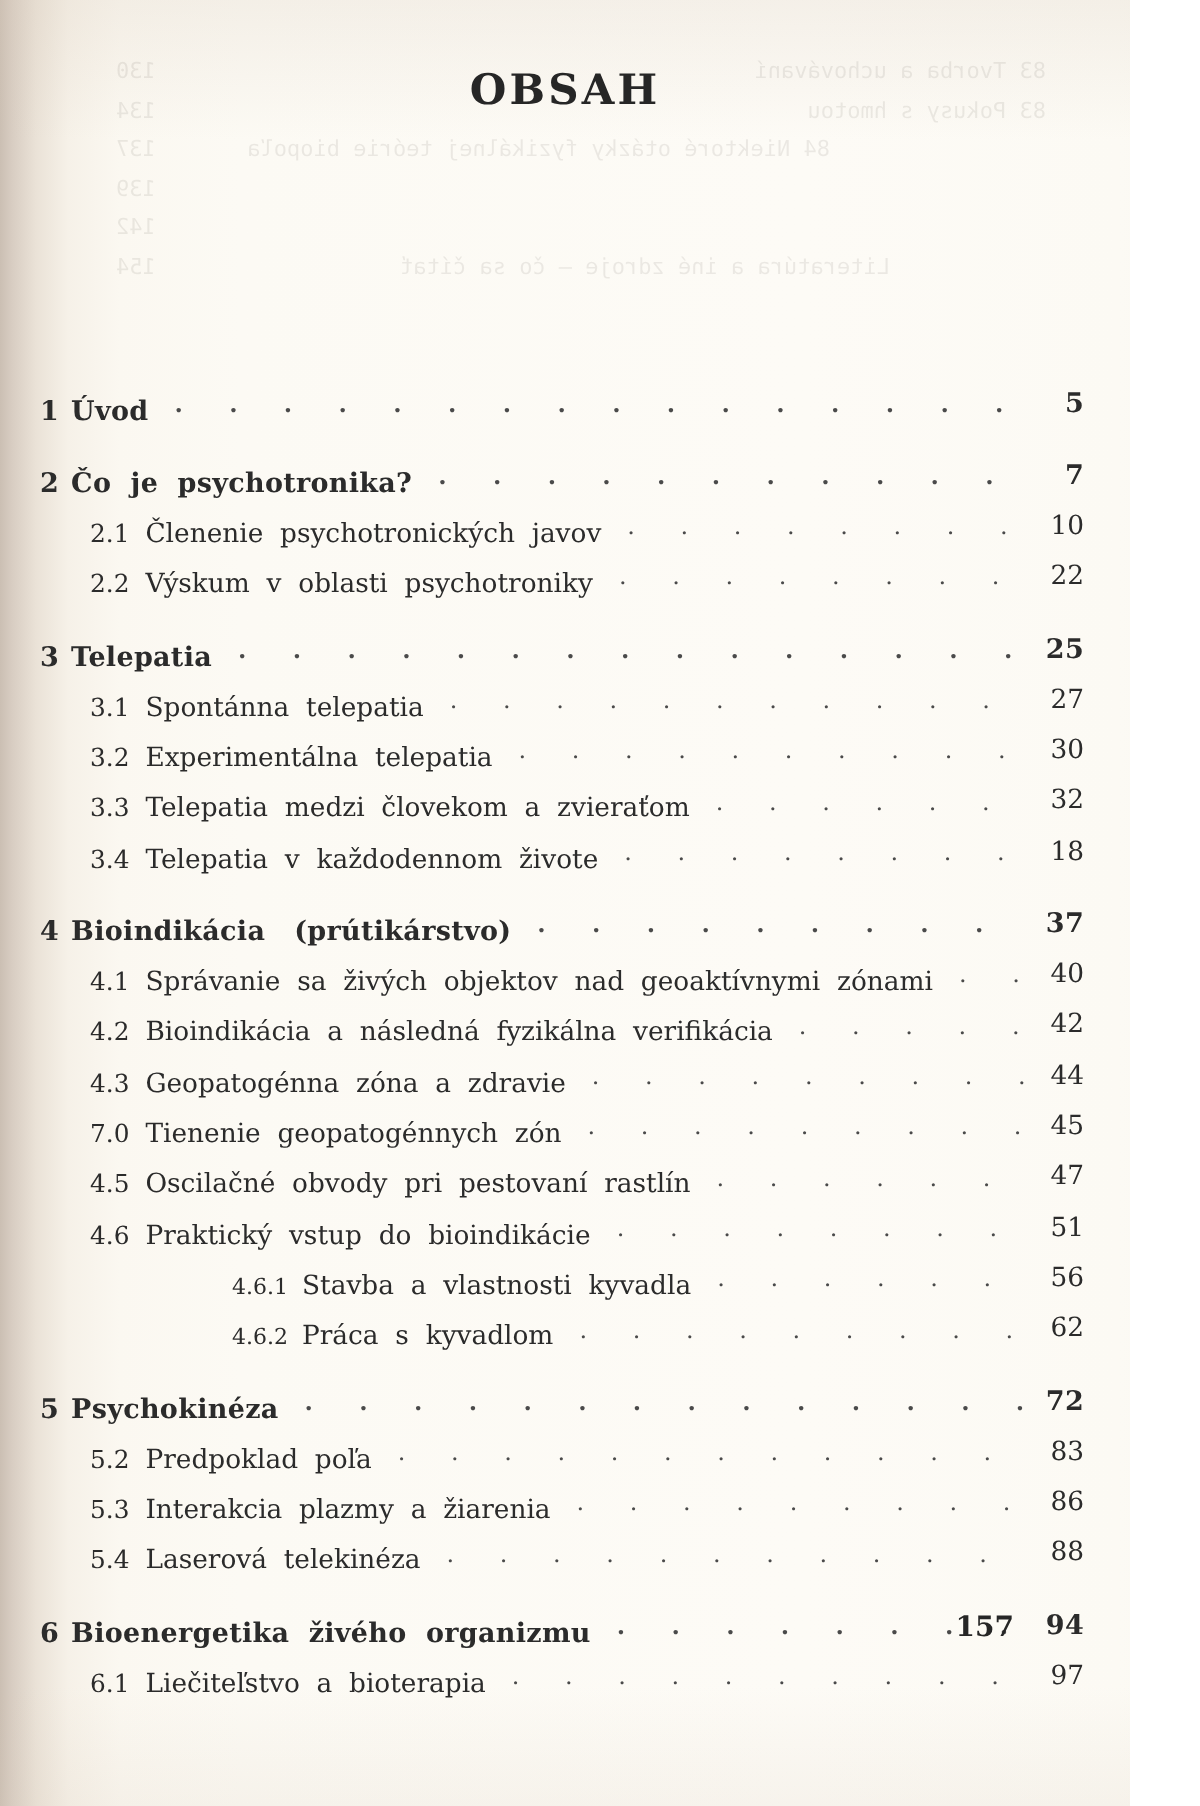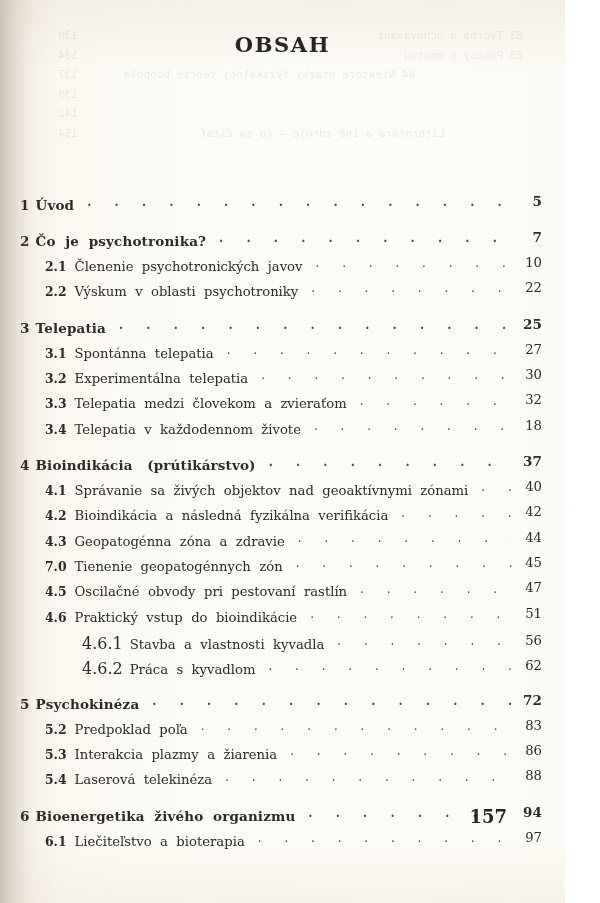--- a/index.html
+++ b/index.html
@@ -132,37 +132,37 @@
     font-size: 13.5px;
     letter-spacing: 0.15px;
   }
   .lvl-chapter .num { padding-left: 20px; padding-right: 6px; }
   .lvl-chapter .pg  { font-weight: bold; font-size: 13.5px; }
 
   .lvl-section {
     font-weight: normal;
     font-size: 13.2px;
   }
-  .lvl-section .num { padding-left: 45px; padding-right: 8px; font-size: 12.4px; font-weight: bold; }
+  .lvl-section .num { padding-left: 45px; padding-right: 8px; font-size: 12.4px; }
   .lvl-section .pg  { font-size: 13.2px; text-align: right; }
 
   .lvl-subsection {
     font-weight: normal;
     font-size: 13.2px;
   }
-  .lvl-subsection .num { padding-left: 82px; padding-right: 7px; font-size: 16px; }
+  .lvl-subsection .num { padding-left: 116px; padding-right: 7px; font-size: 11px; }
   .lvl-subsection .pg  { font-size: 13.2px; }
 
   
   .folio {
     position: absolute;
     top: 806px;
     right: 58px;
     font-weight: bold;
-    font-size: 18px;
+    font-size: 14px;
     color: #262626;
     text-align: center;
   }
 </style>
 </head>
 <body>
 
 <div class="page">
 
   <div class="paper-grain"></div>

